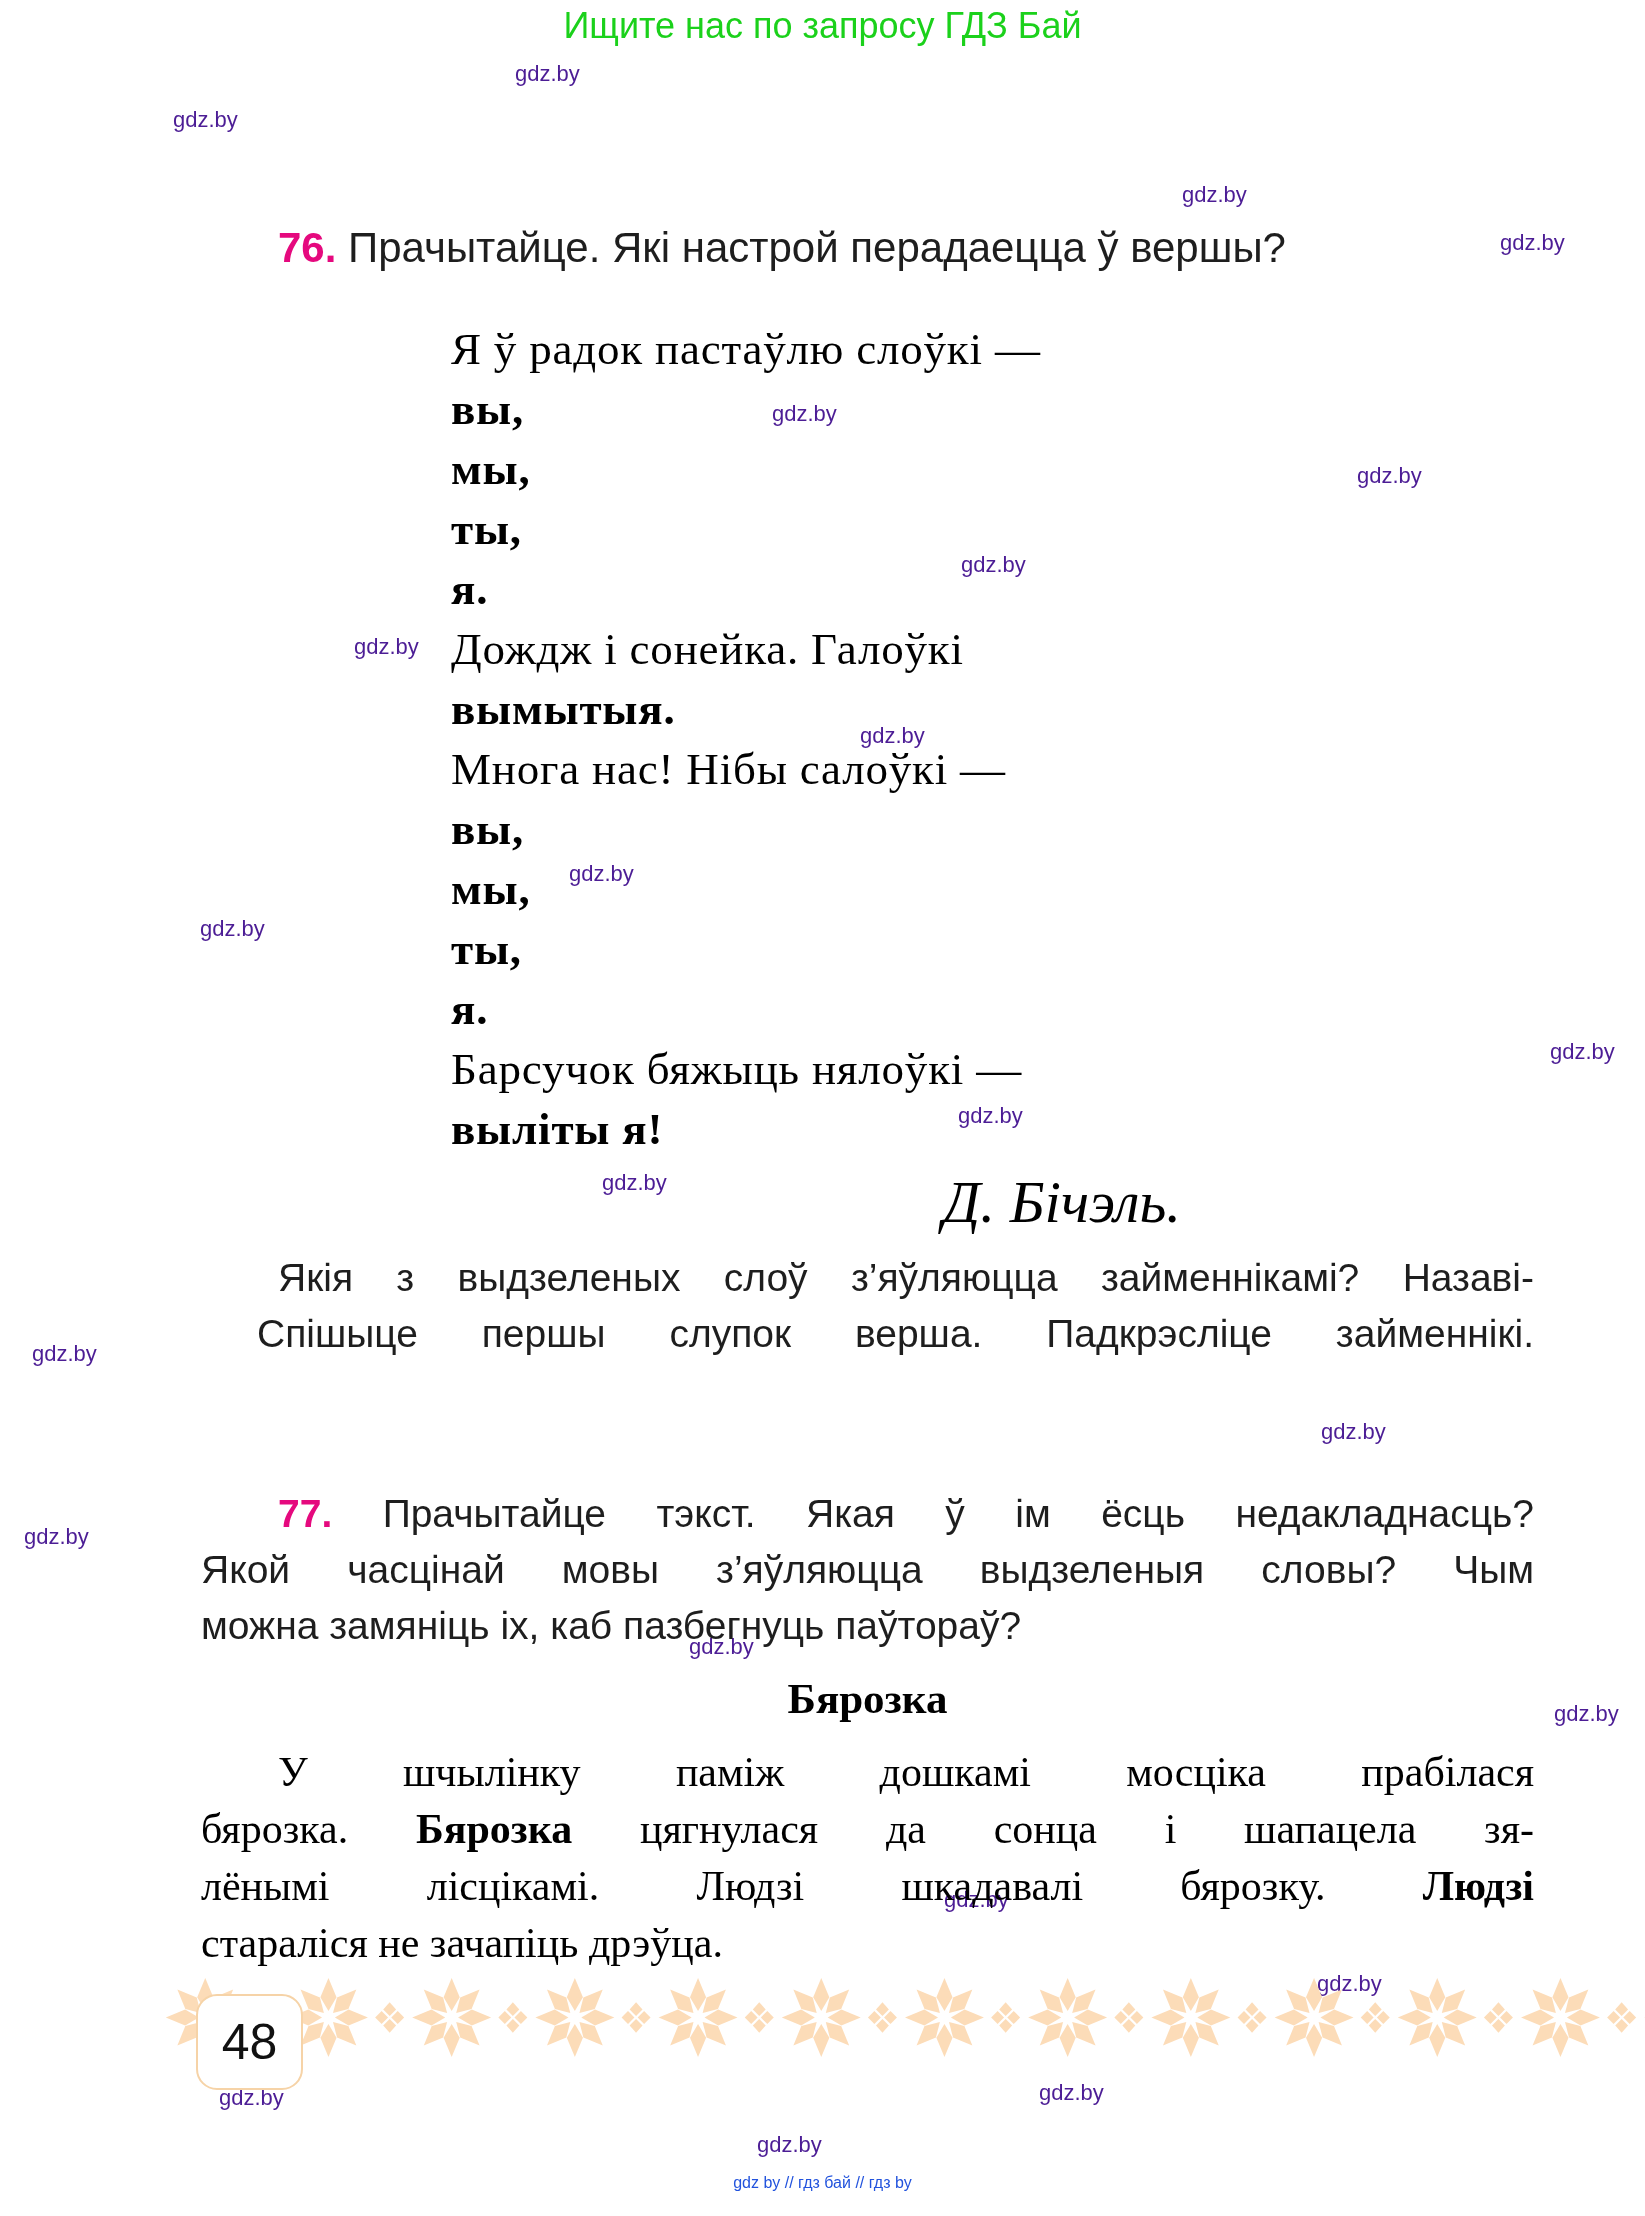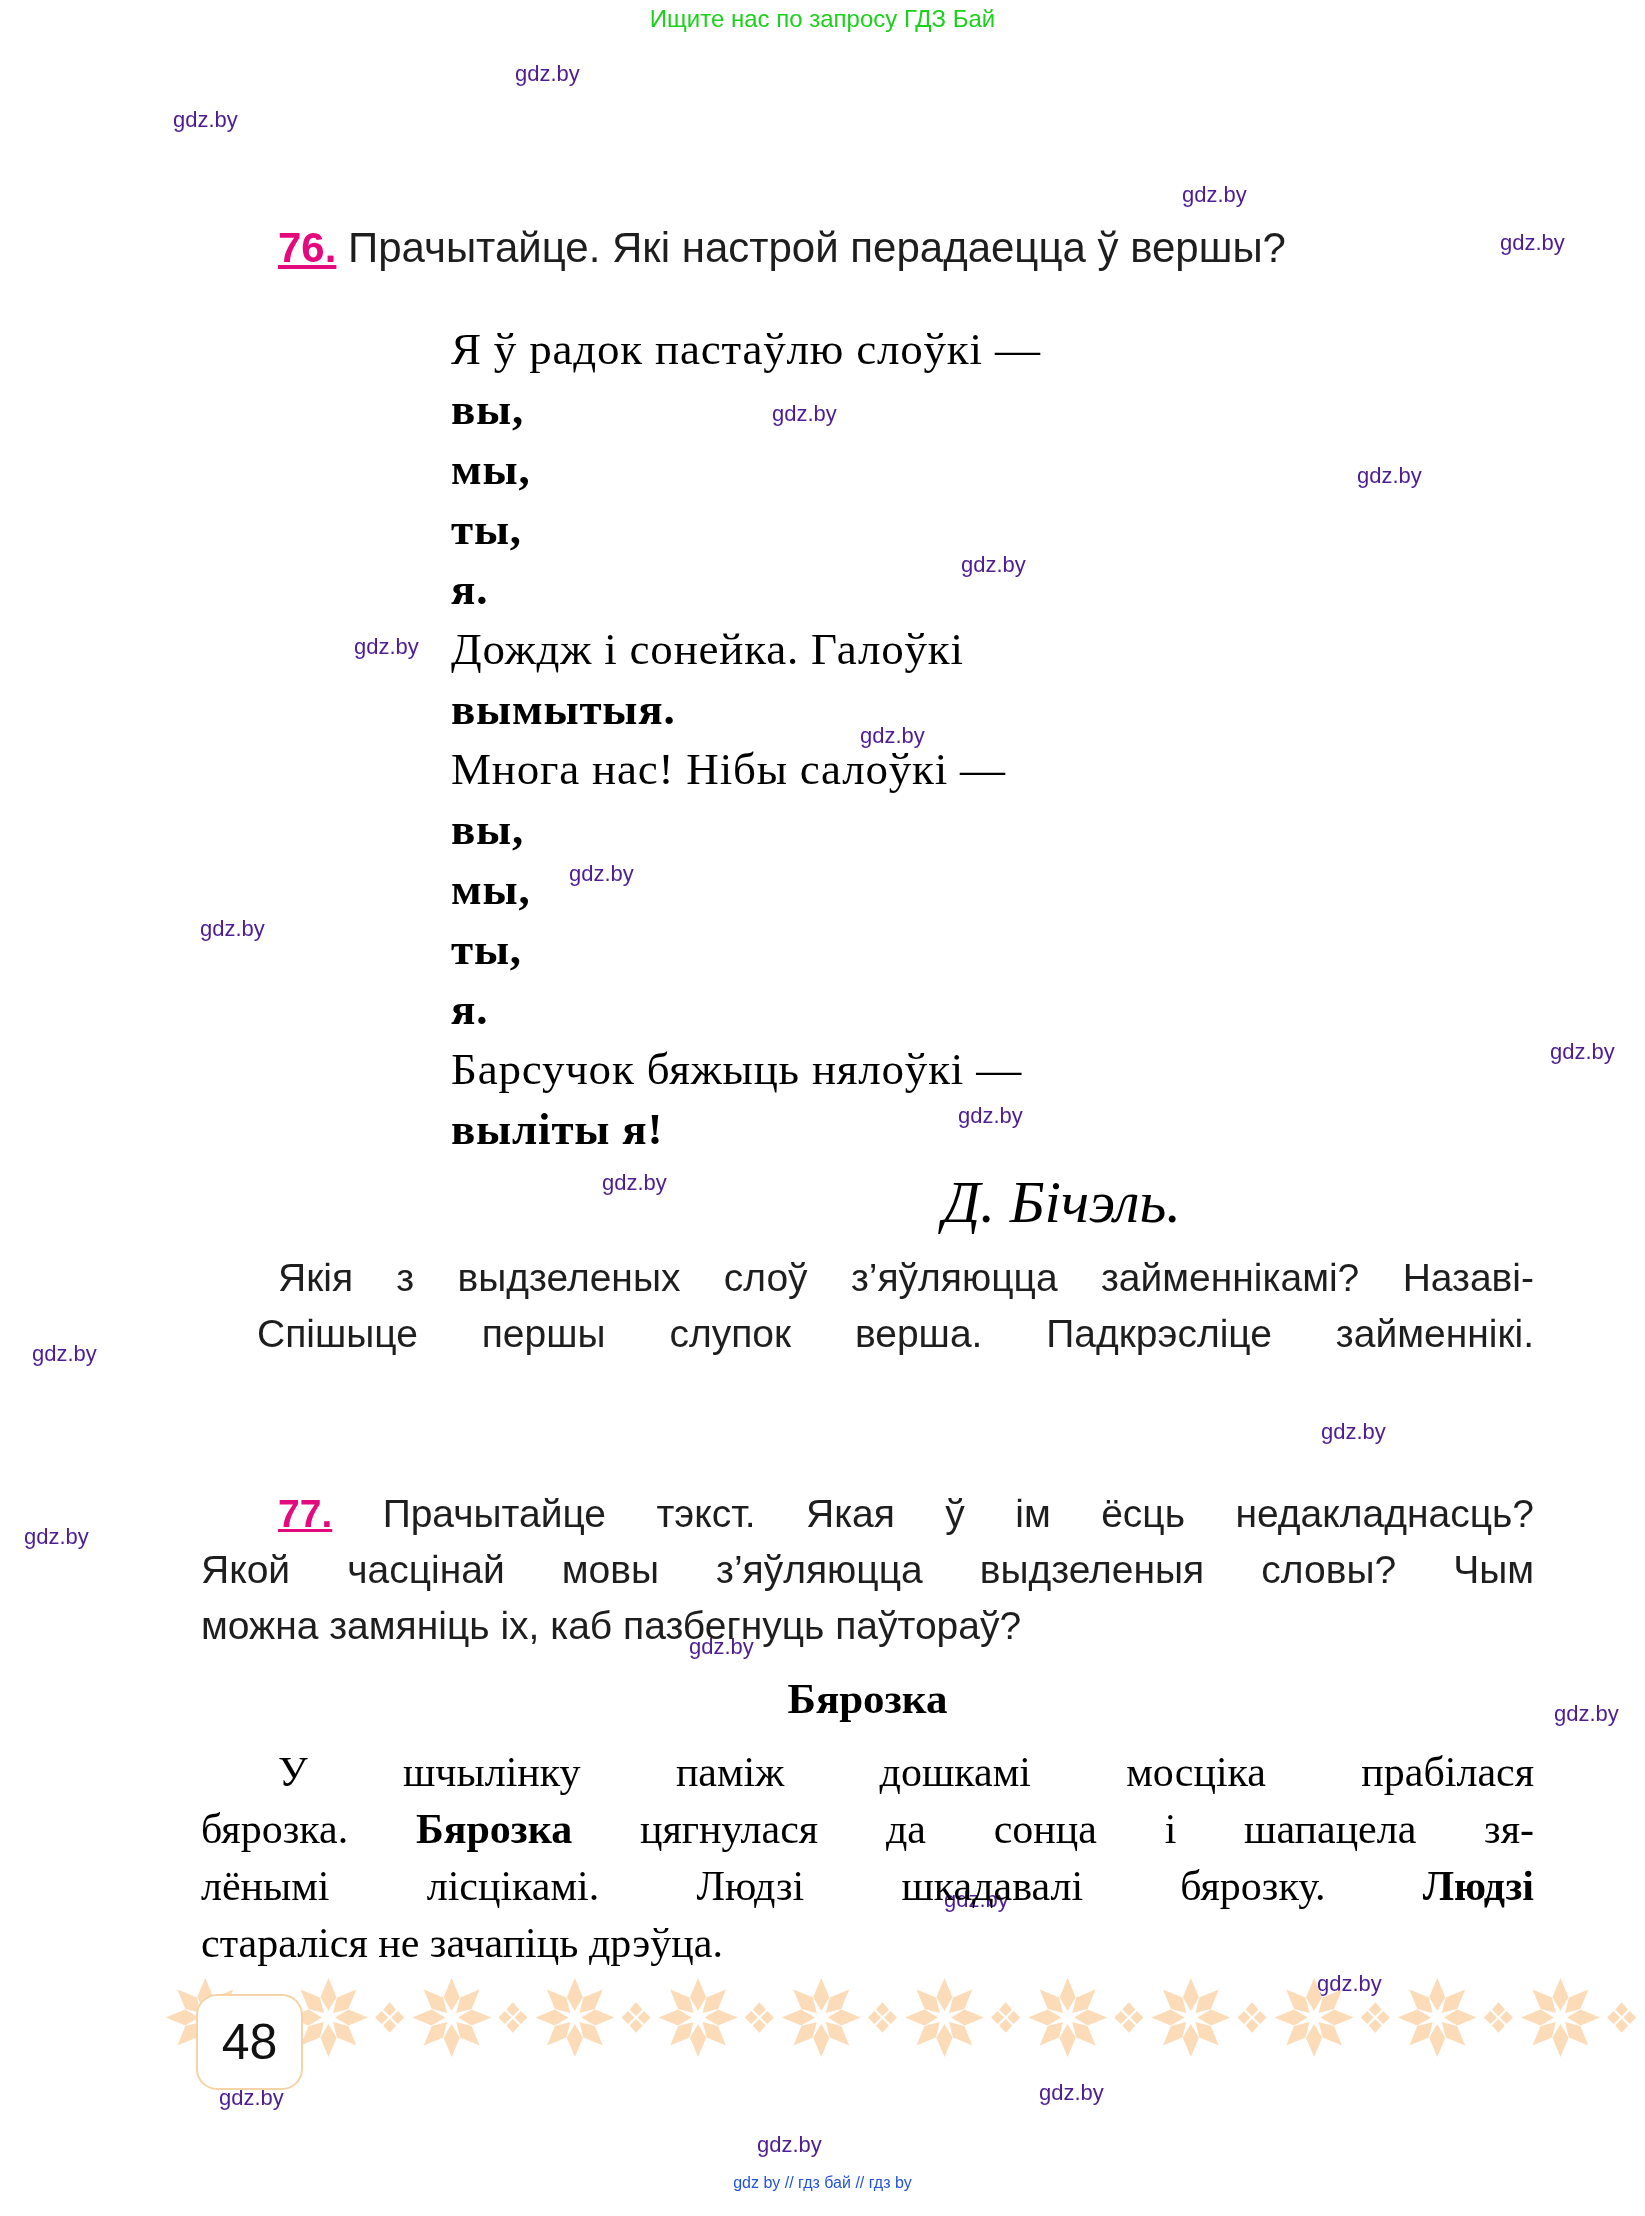--- a/index.html
+++ b/index.html
@@ -8,31 +8,31 @@
     overflow:hidden;font-family:"Liberation Serif",serif;color:#000;
   }
   
   .watermark{
     position:absolute;font-family:Liberation Sans, sans-serif;
     font-size:22px;color:#4c1d95;white-space:nowrap;line-height:1;
   }
   
   .header-note{
     position:absolute;top:6.4px;left:0;width:100%;text-align:center;
-    font-family:"Liberation Sans",sans-serif;font-size:24px;line-height:1.1;
+    font-family:"Liberation Sans",sans-serif;font-size:36px;line-height:1.1;
   }
   
   .sans{
     font-family:"Liberation Sans",sans-serif;color:#1e1e1e;
   }
   .heading-76{
     position:absolute;left:201px;top:222px;width:1333px;
     font-size:42px;line-height:52px;text-indent:77px;
   }
-  .ex-num{color:var(--accent);font-weight:bold;text-decoration:underline;}
+  .ex-num{color:var(--accent);font-weight:bold;}
   .sans-block{position:absolute;left:201px;width:1333px;font-size:39px;line-height:56px;}
   #task76{top:1250px;}
   #ex77{top:1486px;}
   .line{display:block;}
   .line.justify{text-align:justify;text-align-last:justify;}
   .line.indent{text-indent:77px;}
   .line.indent-sm{text-indent:56px;}
   
   .poem{
     position:absolute;left:451px;top:319px;

